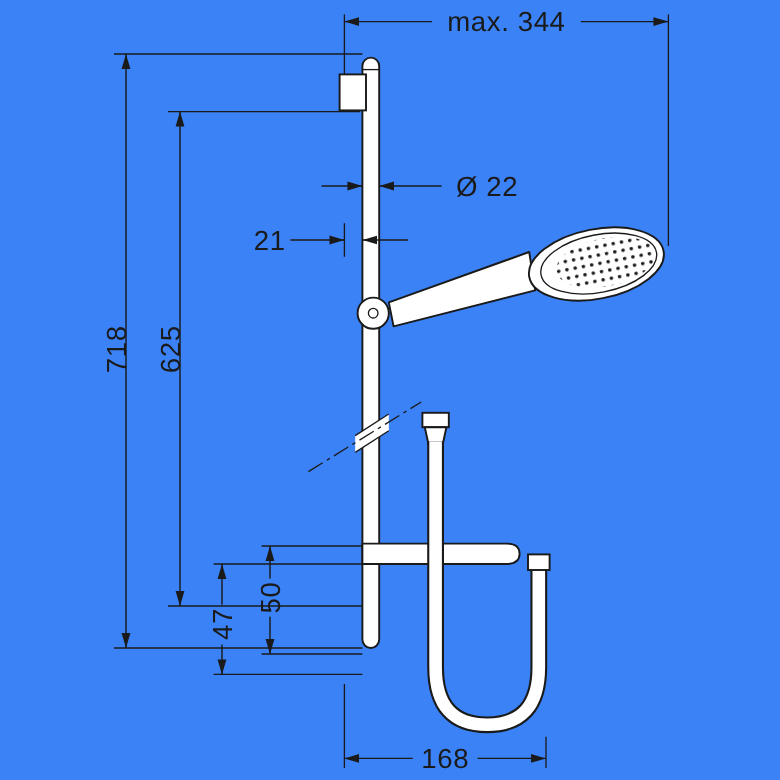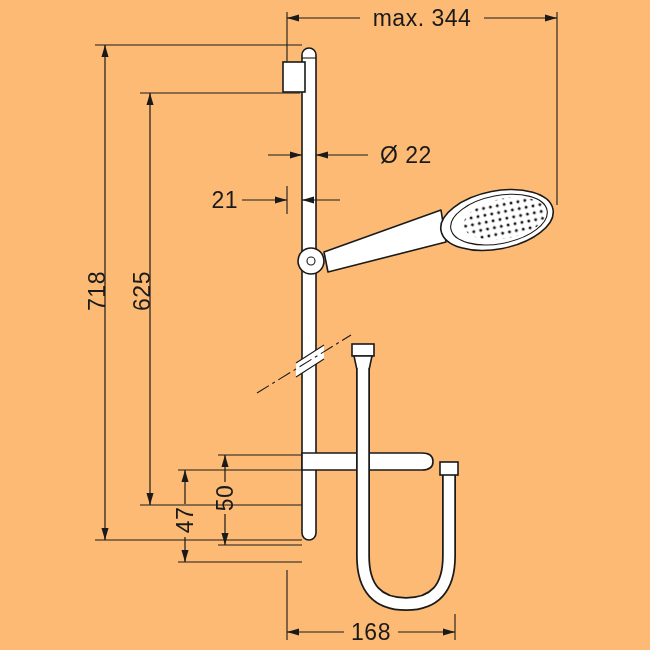--- a/index.html
+++ b/index.html
@@ -1,21 +1,21 @@
 <!DOCTYPE html>
 <html><head>
 <meta charset="utf-8">
 <title>Technical Drawing</title>
 <style>
   html, body { margin: 0; padding: 0; background: #ffffff; }
   .canvas {
     position: relative;
     width: 650px;
     height: 650px;
-    background: #fdba74;
+    background: #3b82f6;
     overflow: hidden;
   }
   svg { display: block; }
   .dim-text {
     font-family: "Liberation Sans", "DejaVu Sans", sans-serif;
     font-size: 23px;
     fill: #1a1a1a;
     letter-spacing: 0.5px;
   }
   .ext   { stroke: #1a1a1a; stroke-width: 1.1; }

